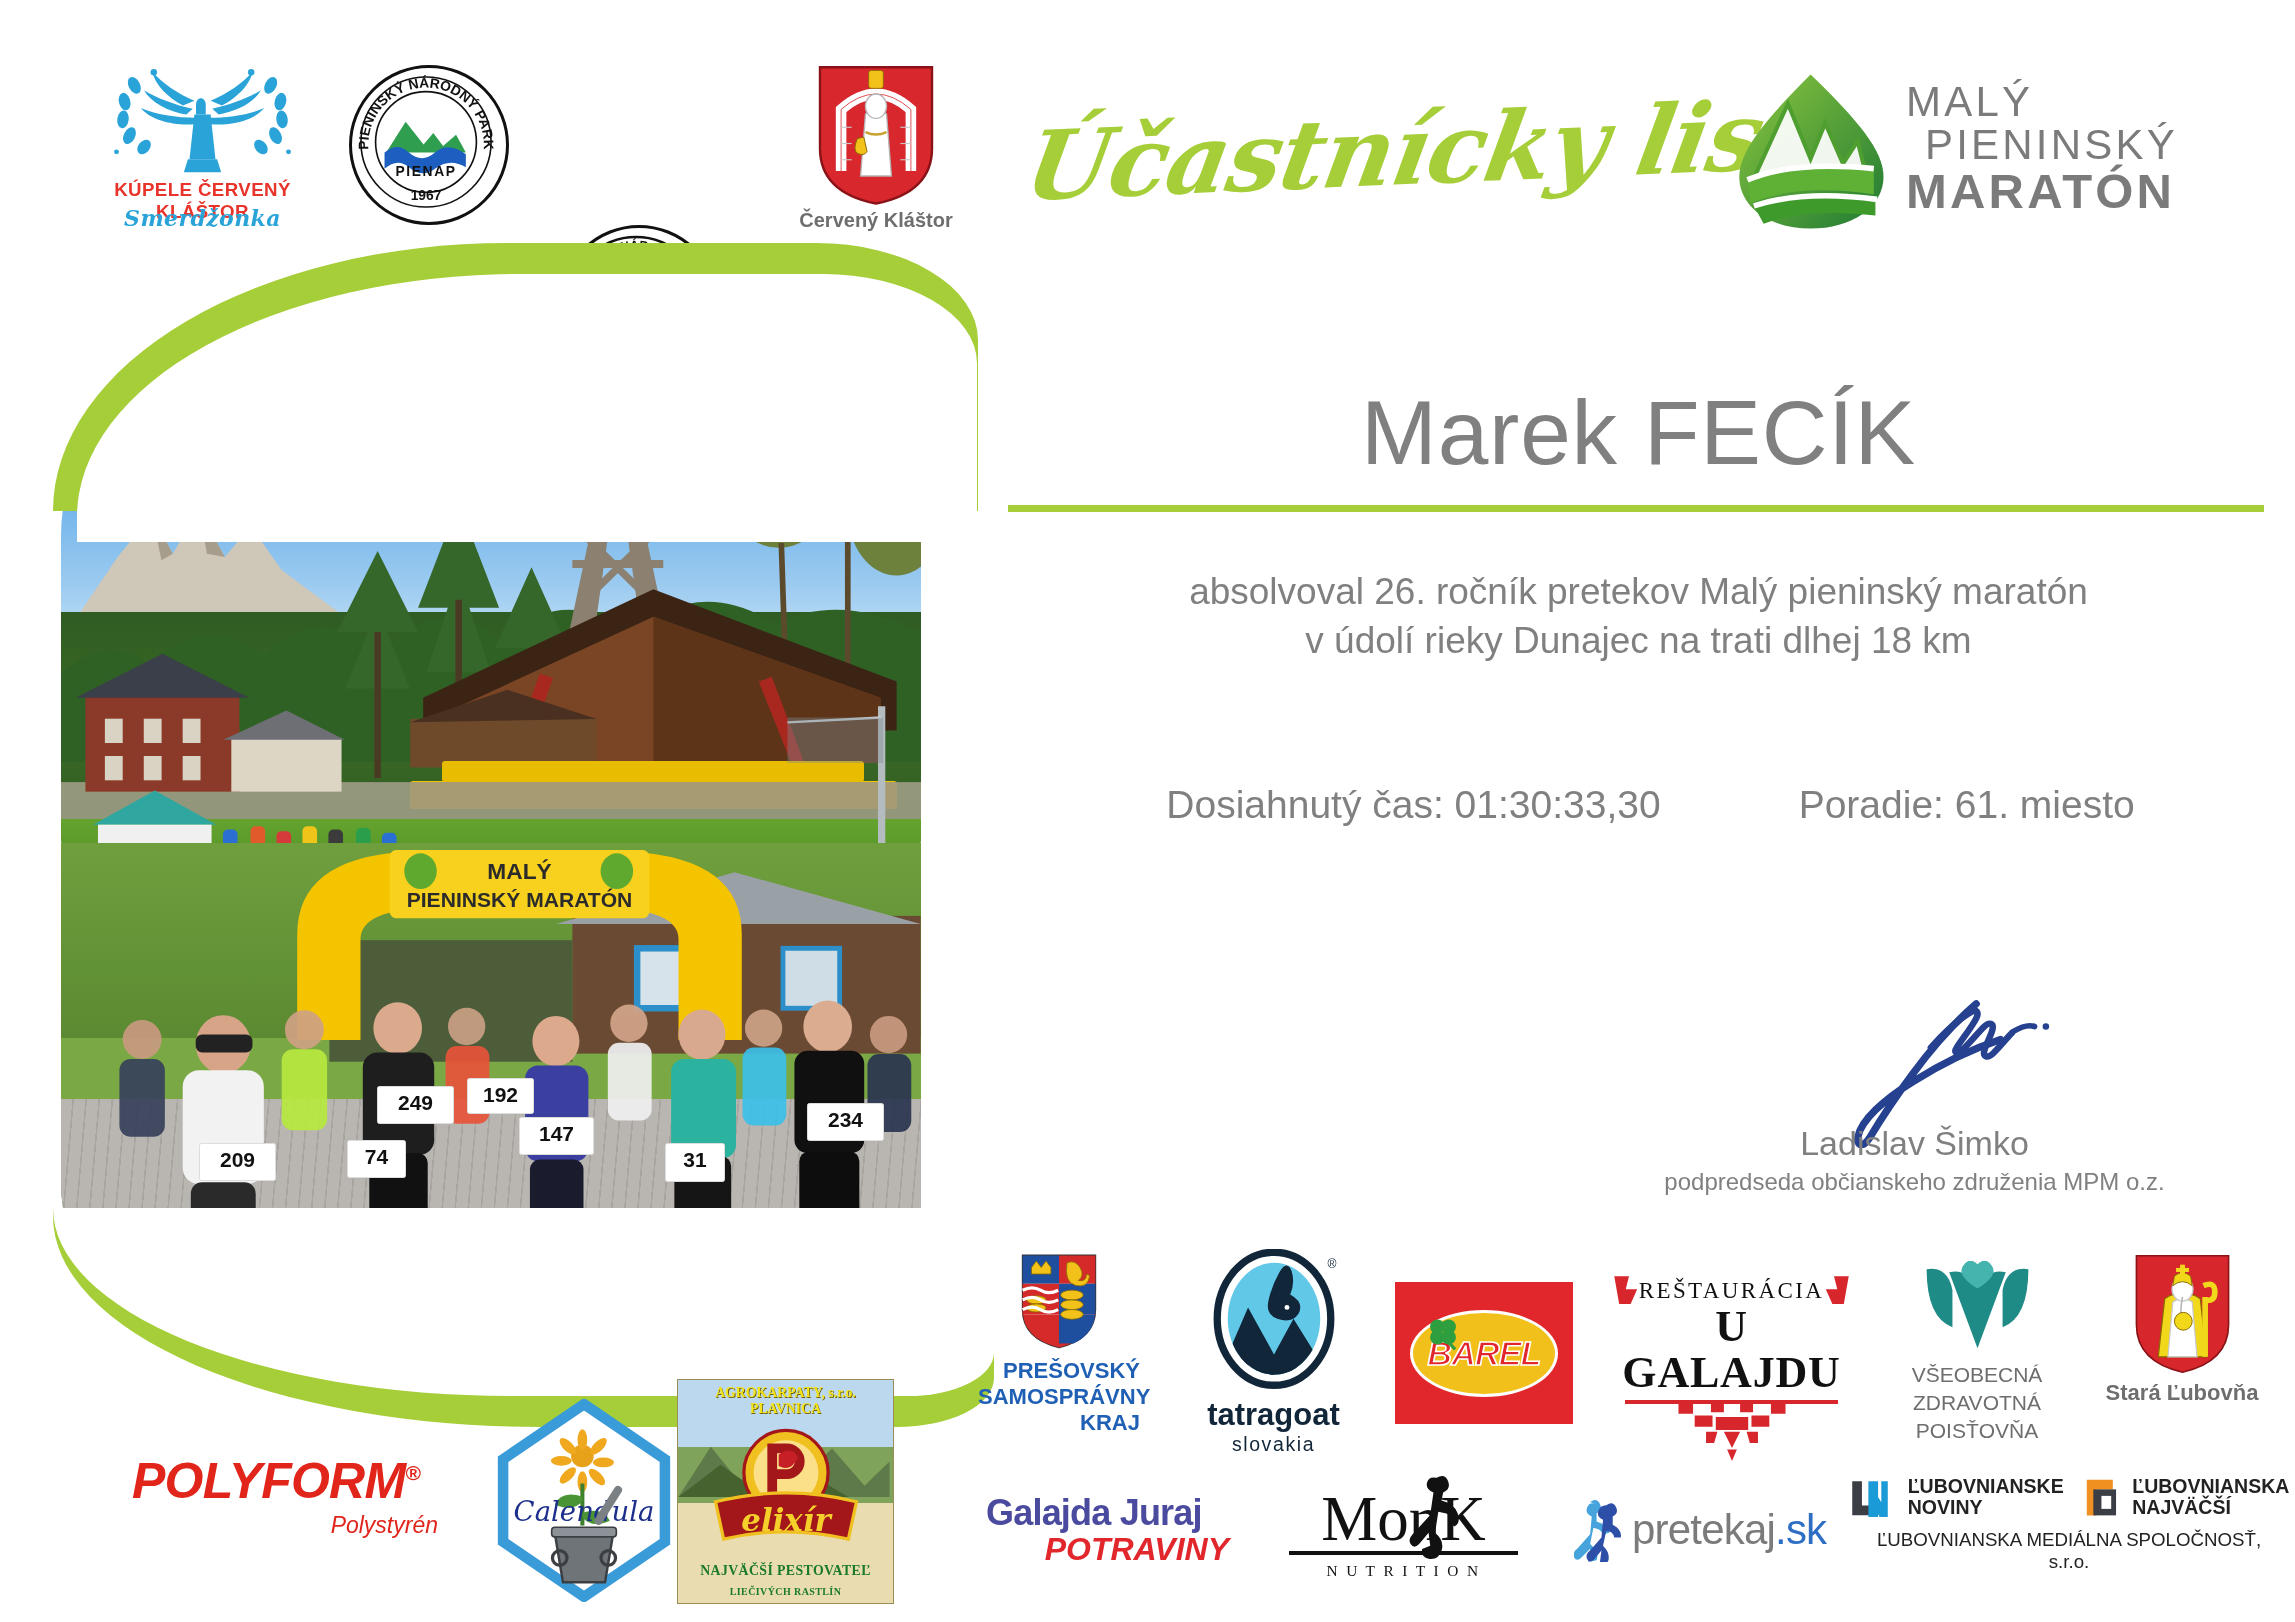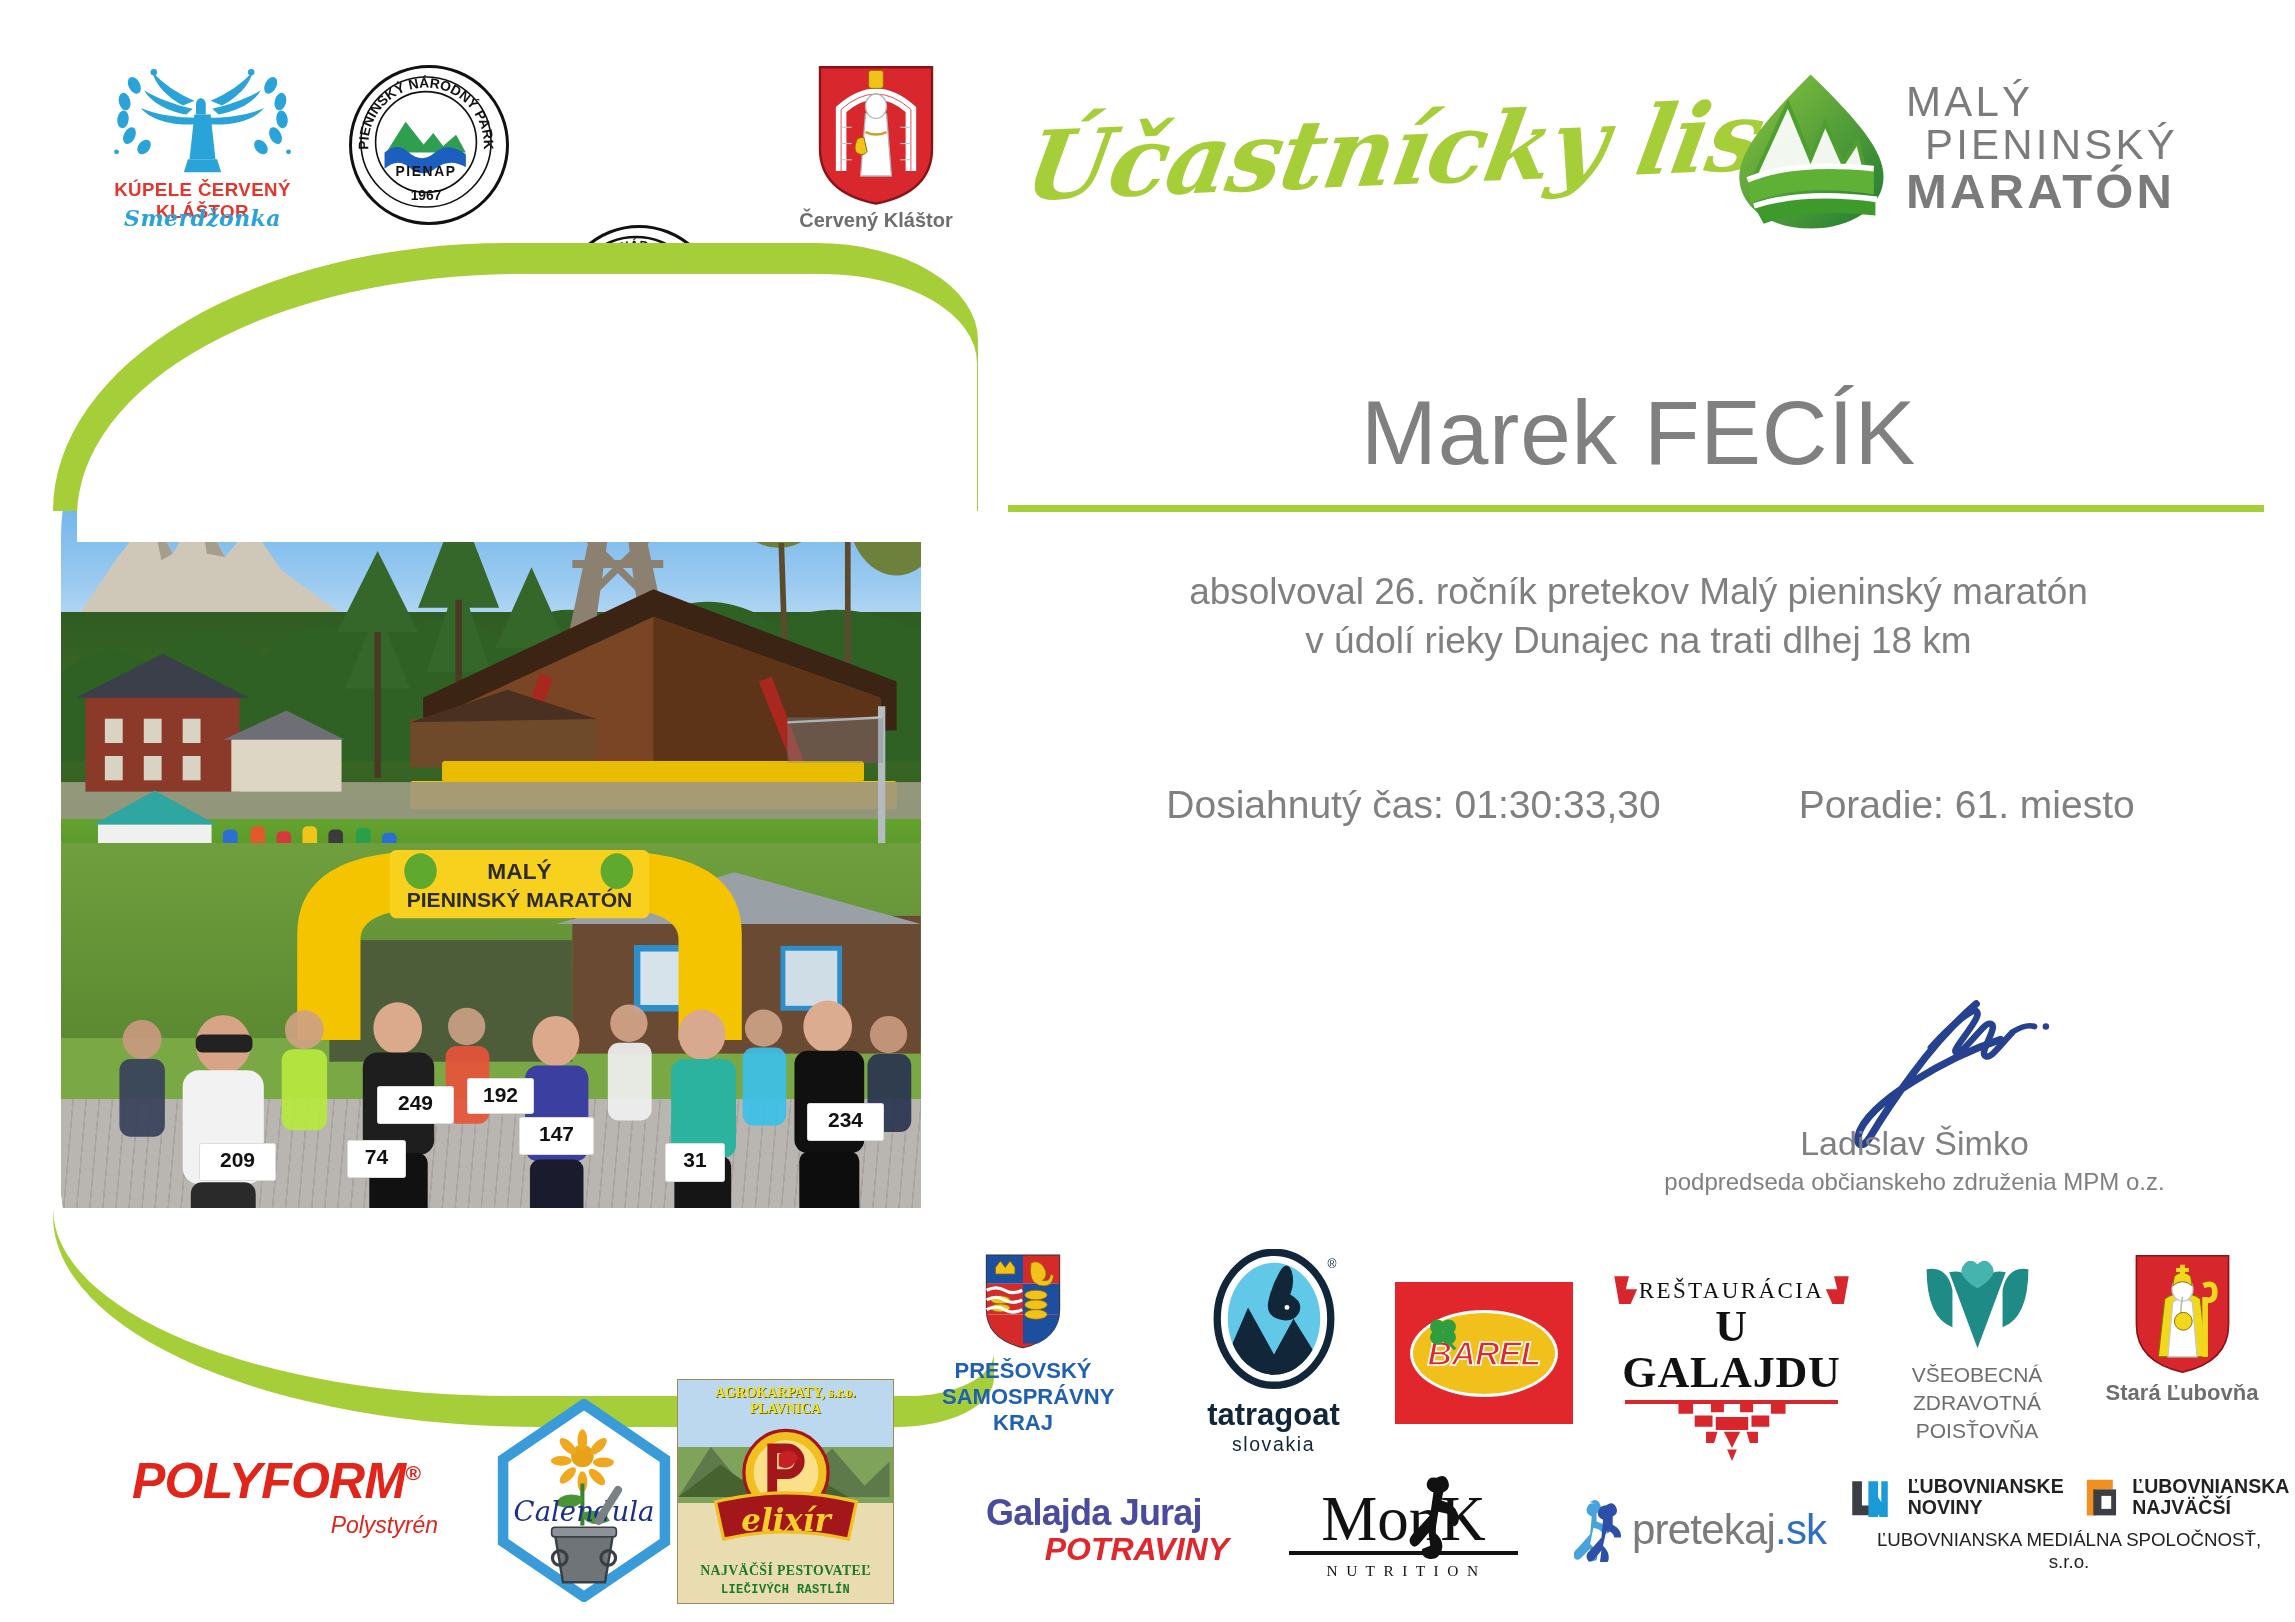--- a/index.html
+++ b/index.html
@@ -114,21 +114,21 @@
 
   
   #sp-calendula{left:495px;top:1399px;width:178px;height:203px;}
 
   
   #sp-agro{left:677px;top:1379px;width:215px;height:223px;
       background:linear-gradient(#bcd8ef 0 30%,#7fa35a 30% 55%,#e8dcb0 55% 100%);
       border:1.6px solid #9a8d55;}
 
   
-  #sp-psk{left:942px;top:1253px;width:162px;}
+  #sp-psk{left:978px;top:1253px;width:162px;text-align:right;}
   #sp-tatragoat{left:1180px;top:1249px;width:187px;}
   #sp-barel{left:1395px;top:1282px;width:178px;}
   #sp-galajdu{left:1614px;top:1278px;width:235px;}
   #sp-vzp{left:1890px;top:1261px;width:174px;}
   #sp-lubovna{left:2101px;top:1253px;width:162px;}
 
   
   #sp-galajda{left:986px;top:1492px;width:243px;}
   #sp-monk{left:1286px;top:1460px;width:235px;}
   #sp-pretekaj{left:1574px;top:1497px;width:260px;}
@@ -539,21 +539,21 @@
     </svg>
     <svg style="position:absolute;left:31px;top:47px;width:154px;height:122px" viewBox="0 0 190 150">
       <circle cx="95" cy="56" r="52" fill="#f0c020" stroke="#a3161a" stroke-width="4"></circle>
       <circle cx="95" cy="56" r="40" fill="#fbe089"></circle>
       <path d="M78 26 h18 a16 16 0 0 1 0 32 h-18 Z M78 56 v36" stroke="#a3161a" stroke-width="12" fill="none"></path>
       <path d="M86 34 q16 -12 24 4 q-10 18 -24 10 Z" fill="#c62026"></path>
       <path d="M8 92 q88 -22 174 0 l-10 46 q-78 -18 -154 0 Z" fill="#a3161a" stroke="#f0c020" stroke-width="4"></path>
       <text x="95" y="128" font-size="38" text-anchor="middle" fill="#f5d02b" font-style="italic" font-family="DejaVu Serif, serif" font-weight="bold">elixír</text>
     </svg>
     <div style="position:absolute;left:0;right:0;bottom:24px;color:#1b7a29;font-weight:bold;font-size:13.8px;letter-spacing:0.4px;font-family:'Liberation Serif',serif">NAJVÄČŠÍ PESTOVATEĽ</div>
-    <div style="position:absolute;left:0;right:0;bottom:6.5px;color:#1b7a29;font-weight:bold;font-size:12px;letter-spacing:0.4px;font-family:Liberation Mono, monospace">LIEČIVÝCH RASTLÍN</div>
+    <div style="position:absolute;left:0;right:0;bottom:6.5px;color:#1b7a29;font-weight:bold;font-size:10px;letter-spacing:0.4px;font-family:Liberation Serif, serif">LIEČIVÝCH RASTLÍN</div>
   </div>
 
   <div class="sp" id="sp-psk">
     <svg width="78" height="97" viewBox="0 0 96 120" style="display:block;margin:0 auto 8px">
       <path d="M3 3 H93 V70 Q93 106 48 117 Q3 106 3 70 Z" fill="#fff" stroke="#333" stroke-width="2"></path>
       <path d="M3 3 H48 V38 H3 Z" fill="#1d4f9e"></path>
       <path d="M48 3 H93 V38 H48 Z" fill="#d42a2a"></path>
       <path d="M3 38 H48 V76 H3 Z" fill="#d42a2a"></path>
       <path d="M48 38 H93 V76 H48 Z" fill="#1d4f9e"></path>
       <path d="M3 76 H93 V70 Q93 106 48 117 Q3 106 3 70 Z" fill="#d42a2a"></path>

